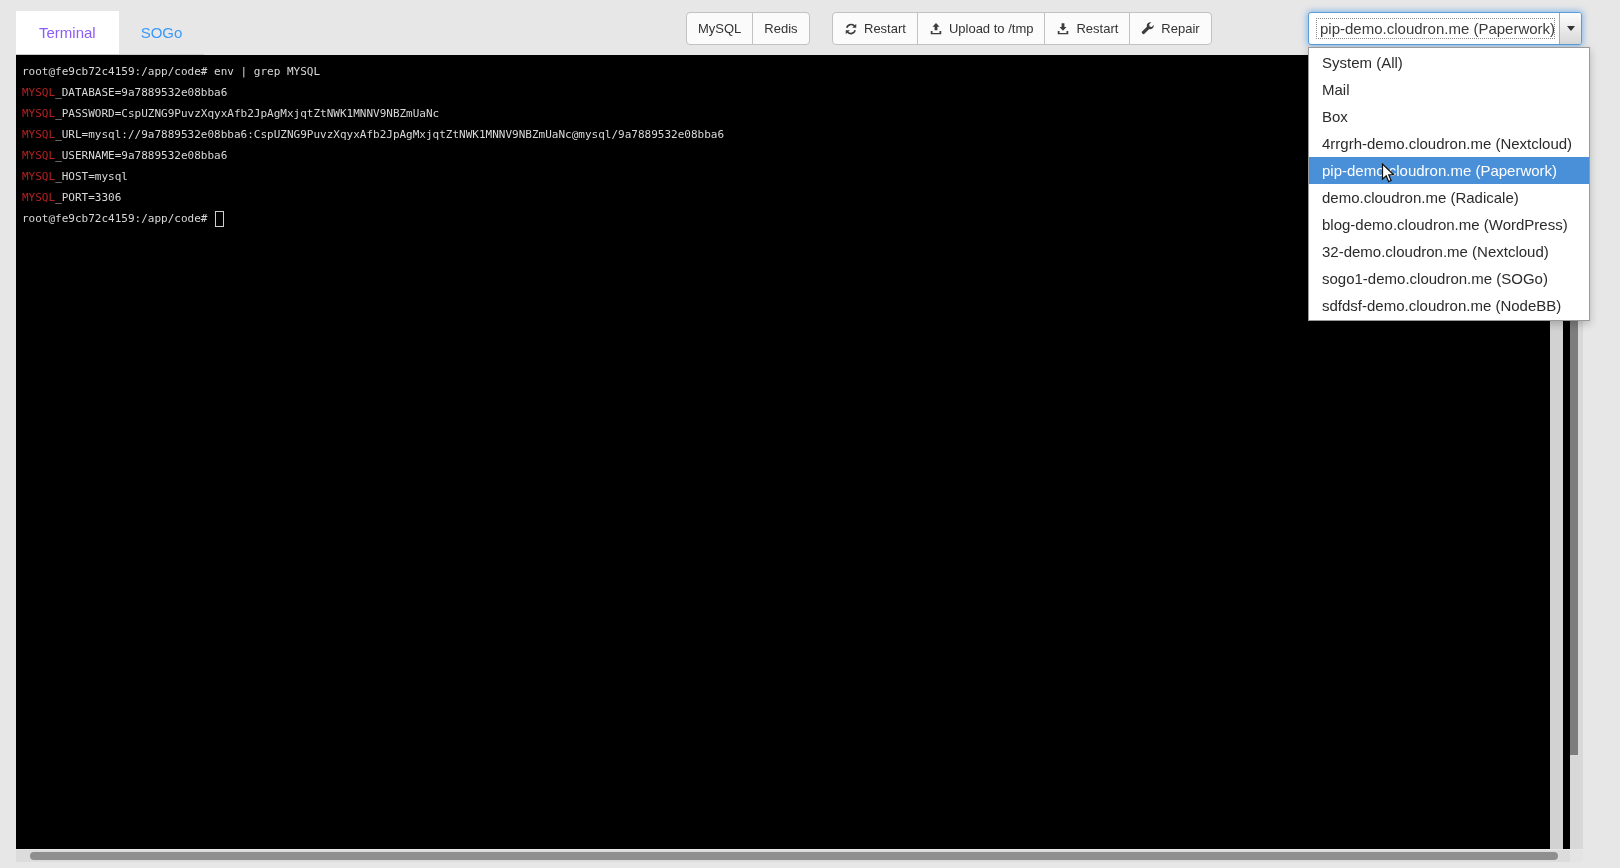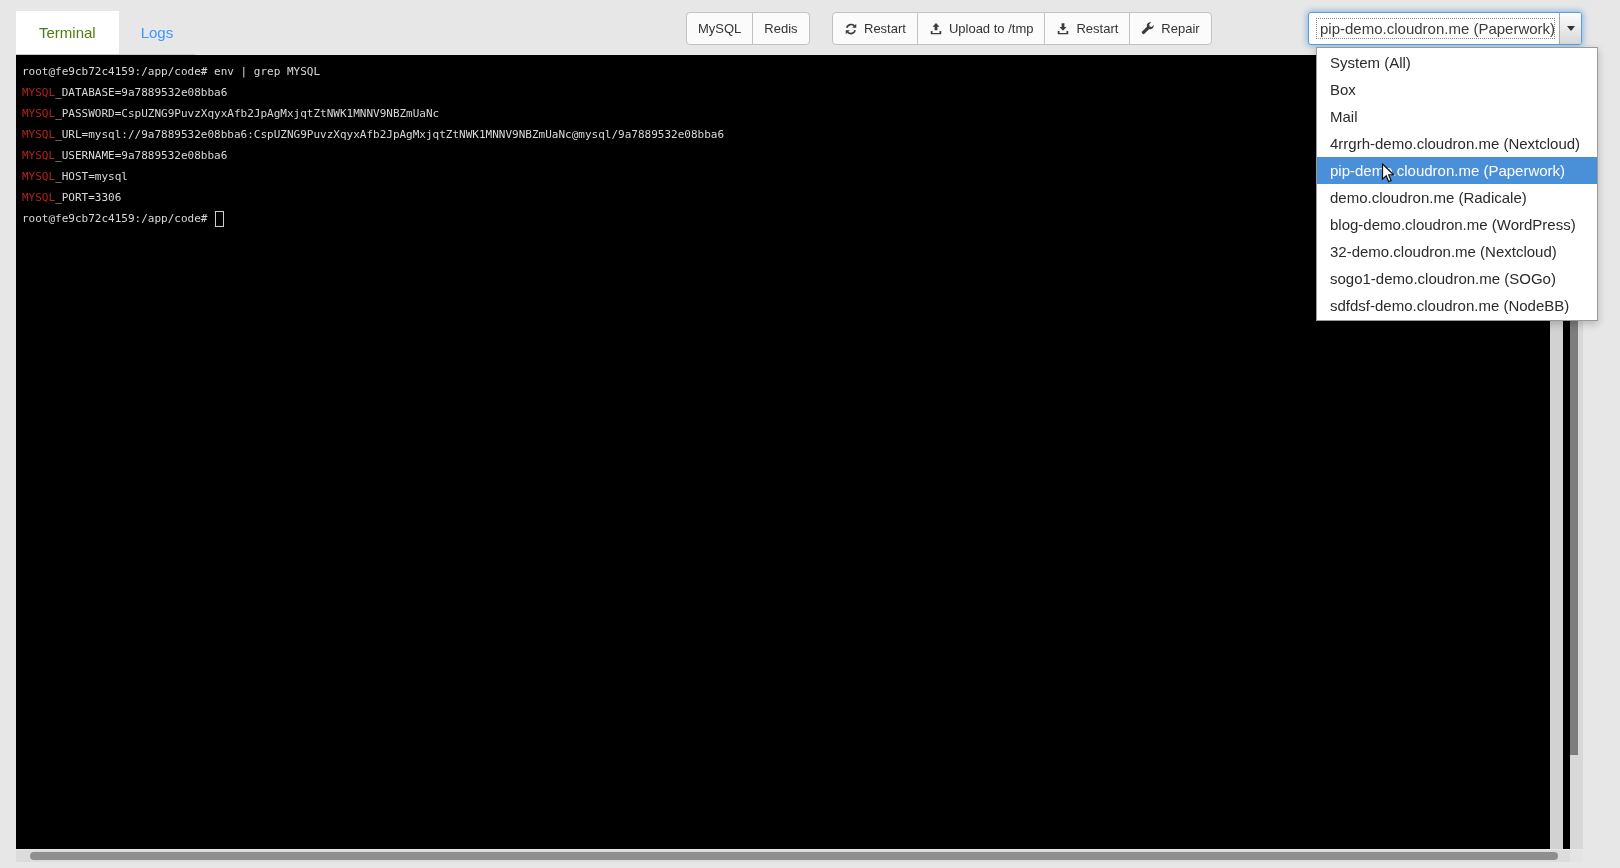--- a/index.html
+++ b/index.html
@@ -3,21 +3,21 @@
 <meta charset="utf-8">
 <style>
   * { margin:0; padding:0; box-sizing:border-box; }
   html,body { width:1620px; height:868px; overflow:hidden; }
   body { background:#e7e7e7; font-family:"Liberation Sans", sans-serif; position:relative; }
 
   
   .tabbar { position:absolute; left:16px; top:11px; height:44px; display:flex; align-items:stretch;
             border-bottom:1px solid #c9c9c9; }
   .tab { display:flex; align-items:center; font-size:15px; cursor:default; }
-  .tab.active { background:#ffffff; color:#4d7c0f; padding:8px 23px; }
+  .tab.active { background:#ffffff; color:#8b5cf6; padding:8px 23px; }
   .tab.link { color:var(--link-blue,#3a99fc); padding:0 22px; }
 
   
   .btn-group { position:absolute; top:12px; display:flex; }
   .btn { height:33px; display:flex; align-items:center; gap:6px; padding:0 11px;
          background:#fbfbfb; border:1px solid #c2c2c2; color:#333; font-size:13px;
          font-family:"Liberation Sans",sans-serif; cursor:pointer; margin-left:-1px; }
   .btn:first-child { border-radius:4px 0 0 4px; margin-left:0; }
   .btn:last-child { border-radius:0 4px 4px 0; }
   .btn:only-child { border-radius:4px; }
@@ -29,21 +29,21 @@
             border:1px solid #5b9dd9; border-radius:3px; box-shadow:0 0 6px 1px rgba(90,160,230,.7);
             display:flex; align-items:center; cursor:pointer; z-index:5; }
   .select .val { flex:1; margin:0 4px 0 7px; padding:1px 3px; font-size:15px; color:#3b3b3b;
                  white-space:nowrap; overflow:hidden; border:1px dotted #8a8a8a; }
   .select .dd-btn { width:22px; align-self:stretch; border-left:1px solid #a8a8a8; border-radius:0 2px 2px 0;
                     background:linear-gradient(#fdfdfd,#d8d8d8); display:flex; align-items:center; justify-content:center; }
   .caret { width:0; height:0; border:4px solid transparent; border-top:5px solid #333; margin-top:4px; }
 
   
   .popup { position:absolute; left:1308px; top:47px; width:282px; background:#fff;
-           border:1px solid #9a9a9a; box-shadow:0 3px 8px rgba(0,0,0,.22); z-index:10; padding:1px 0;margin-left:8px; }
+           border:1px solid #9a9a9a; box-shadow:0 3px 8px rgba(0,0,0,.22); z-index:10; padding:1px 0; }
   .ditem { height:27px; line-height:27px; padding-left:13px; font-size:15px; color:#2b2b2b;
            white-space:nowrap; overflow:hidden; cursor:pointer; }
   .ditem.sel { background:var(--hl-blue,#4a90d9); color:#fff; }
 
   
   .mouse { position:absolute; left:1381px; top:163px; z-index:20; }
 
   
   .term { position:absolute; left:16px; top:55px; width:1554px; height:794px; background:#000;
           font-family:"DejaVu Sans Mono", monospace; font-size:11px; color:#d8d8d8; }
@@ -59,21 +59,21 @@
   .vthumb { position:absolute; left:0; top:0; width:8px; height:700px; background:#7d7d7d; }
   .hscroll { position:absolute; left:16px; top:850px; width:1567px; height:12px; background:#dcdcdc; }
   .hthumb { position:absolute; left:14px; top:2px; width:1528px; height:8px; border-radius:4px; background:#8f8f8f; }
   .scorner { position:absolute; left:1570px; top:850px; width:13px; height:12px; background:#e4e4e4; }
 </style>
 </head>
 <body>
 
 <div class="tabbar">
   <div class="tab active">Terminal</div>
-  <div class="tab link">Logs</div>
+  <div class="tab link">SOGo</div>
 </div>
 
 <div class="btn-group g1">
   <button class="btn">
     <span>MySQL</span>
   </button>
   <button class="btn">
     <span>Redis</span>
   </button>
 </div>
@@ -109,22 +109,22 @@
 
 <div class="select">
   <span class="val">pip-demo.cloudron.me (Paperwork)</span>
   <span class="dd-btn">
     <span class="caret"></span>
   </span>
 </div>
 
 <div class="popup">
     <div class="ditem">System (All)</div>
+    <div class="ditem">Mail</div>
     <div class="ditem">Box</div>
-    <div class="ditem">Mail</div>
     <div class="ditem">4rrgrh-demo.cloudron.me (Nextcloud)</div>
     <div class="ditem sel">pip-demo.cloudron.me (Paperwork)</div>
     <div class="ditem">demo.cloudron.me (Radicale)</div>
     <div class="ditem">blog-demo.cloudron.me (WordPress)</div>
     <div class="ditem">32-demo.cloudron.me (Nextcloud)</div>
     <div class="ditem">sogo1-demo.cloudron.me (SOGo)</div>
     <div class="ditem">sdfdsf-demo.cloudron.me (NodeBB)</div>
   </div>
 
 <svg class="mouse" width="16" height="22" viewBox="0 0 16 22">

